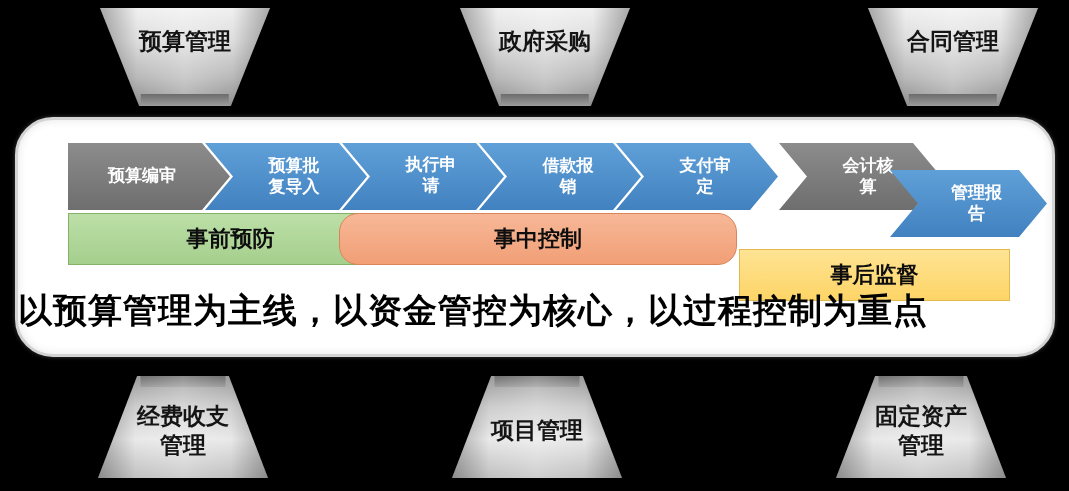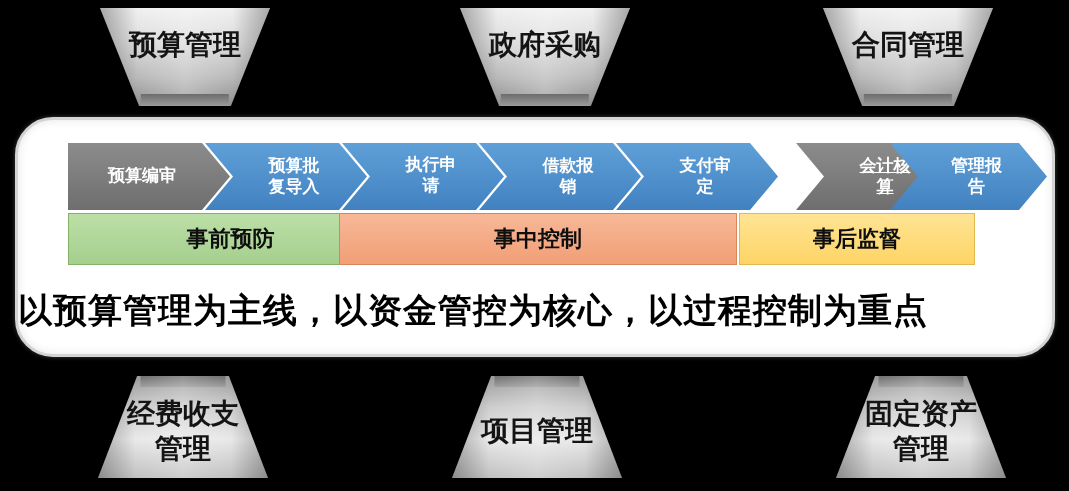--- a/index.html
+++ b/index.html
@@ -67,31 +67,31 @@
   .trap-bottom::after {
     content: '';
     position: absolute; inset: 0;
     background: linear-gradient(90deg, rgba(0,0,0,.28), rgba(255,255,255,0) 22%, rgba(255,255,255,.22) 50%, rgba(255,255,255,0) 78%, rgba(0,0,0,.28));
     pointer-events: none;
   }
 
   .trap-label {
     position: relative;
     z-index: 2;
-    font-size: 28px;
+    font-size: 23px;
     font-weight: bold;
     color: #141414;
     line-height: 1.2;
     text-align: center;
     white-space: nowrap;
   }
 
   #trap-t1 { left: 100px; }
   #trap-t2 { left: 460px; }
-  #trap-t3 { left: 823px; }
+  #trap-t3 { left: 868px; }
   #trap-b1 { left: 98px; }
   #trap-b2 { left: 452px; }
   #trap-b3 { left: 836px; }
 
   
   .panel {
     position: absolute;
     left: 15px;
     top: 117px;
     width: 1040px;
@@ -130,22 +130,22 @@
   .chevron.first {
     clip-path: polygon(0 0, calc(100% - 28px) 0, 100% 50%, calc(100% - 28px) 100%, 0 100%);
     padding-left: 0;
     padding-right: 14px;
   }
   .chevron:nth-child(1) { left: 50px; }
   .chevron:nth-child(2) { left: 187px; }
   .chevron:nth-child(3) { left: 324px; font-family: Liberation Mono, monospace; }
   .chevron:nth-child(4) { left: 461px; }
   .chevron:nth-child(5) { left: 598px; }
-  .chevron:nth-child(6) { left: 778px; text-decoration: underline; }
-  .chevron:nth-child(7) { left: 872px; width: 157px; }
+  .chevron:nth-child(6) { left: 761px; }
+  .chevron:nth-child(7) { left: 872px; width: 157px; margin-top: 27px; }
   .chevron span { position: relative; z-index: 2; }
 
   
   .phases {
     position: absolute;
     left: 0; top: 93px;
     width: 100%; height: 52px;
   }
   .phase {
     position: absolute;
@@ -155,21 +155,21 @@
     box-sizing: border-box;
     display: flex;
     justify-content: center;
     align-items: center;
     font-size: 22px;
     font-weight: bold;
     color: #0e0e0e;
   }
   .phase-1 { left: 50px;  width: 325px; justify-content: center; }
   .phase-2 { left: 321px; width: 398px; }
-  .phase-3 { left: 721px; width: 236px; }
+  .phase-3 { left: 721px; width: 271px; margin-top: 36px; }
 
   
   .caption {
     position: absolute;
     left: 0; top: 168px;
     width: 100%;
     text-align: left;
     font-size: 34px;
     font-weight: bold;
     color: #000000;
@@ -221,21 +221,21 @@
       <div class="chevron" style="background: linear-gradient(rgb(95, 160, 216), rgb(65, 129, 192));">
         <span>管理报</span>
         <span>告</span>
       </div>
     </div>
 
     <div class="phases">
       <div class="phase phase-1" style="background: linear-gradient(rgb(188, 223, 167), rgb(165, 207, 141)); border-color: rgb(134, 177, 105);">
         <span>事前预防</span>
       </div>
-      <div class="phase phase-2" style="background: linear-gradient(rgb(247, 184, 151), rgb(241, 159, 118)); border-color: rgb(218, 133, 87);">
+      <div class="phase phase-2" style="background: linear-gradient(rgb(247, 184, 151), rgb(241, 159, 118)); border-color: rgb(218, 133, 87); border-radius: 19px;">
         <span>事中控制</span>
       </div>
       <div class="phase phase-3" style="background: linear-gradient(rgb(255, 228, 148), rgb(253, 212, 102)); border-color: rgb(226, 185, 79);">
         <span>事后监督</span>
       </div>
     </div>
 
     <div class="caption">以预算管理为主线，以资金管控为核心，以过程控制为重点</div>
   </div>
 

